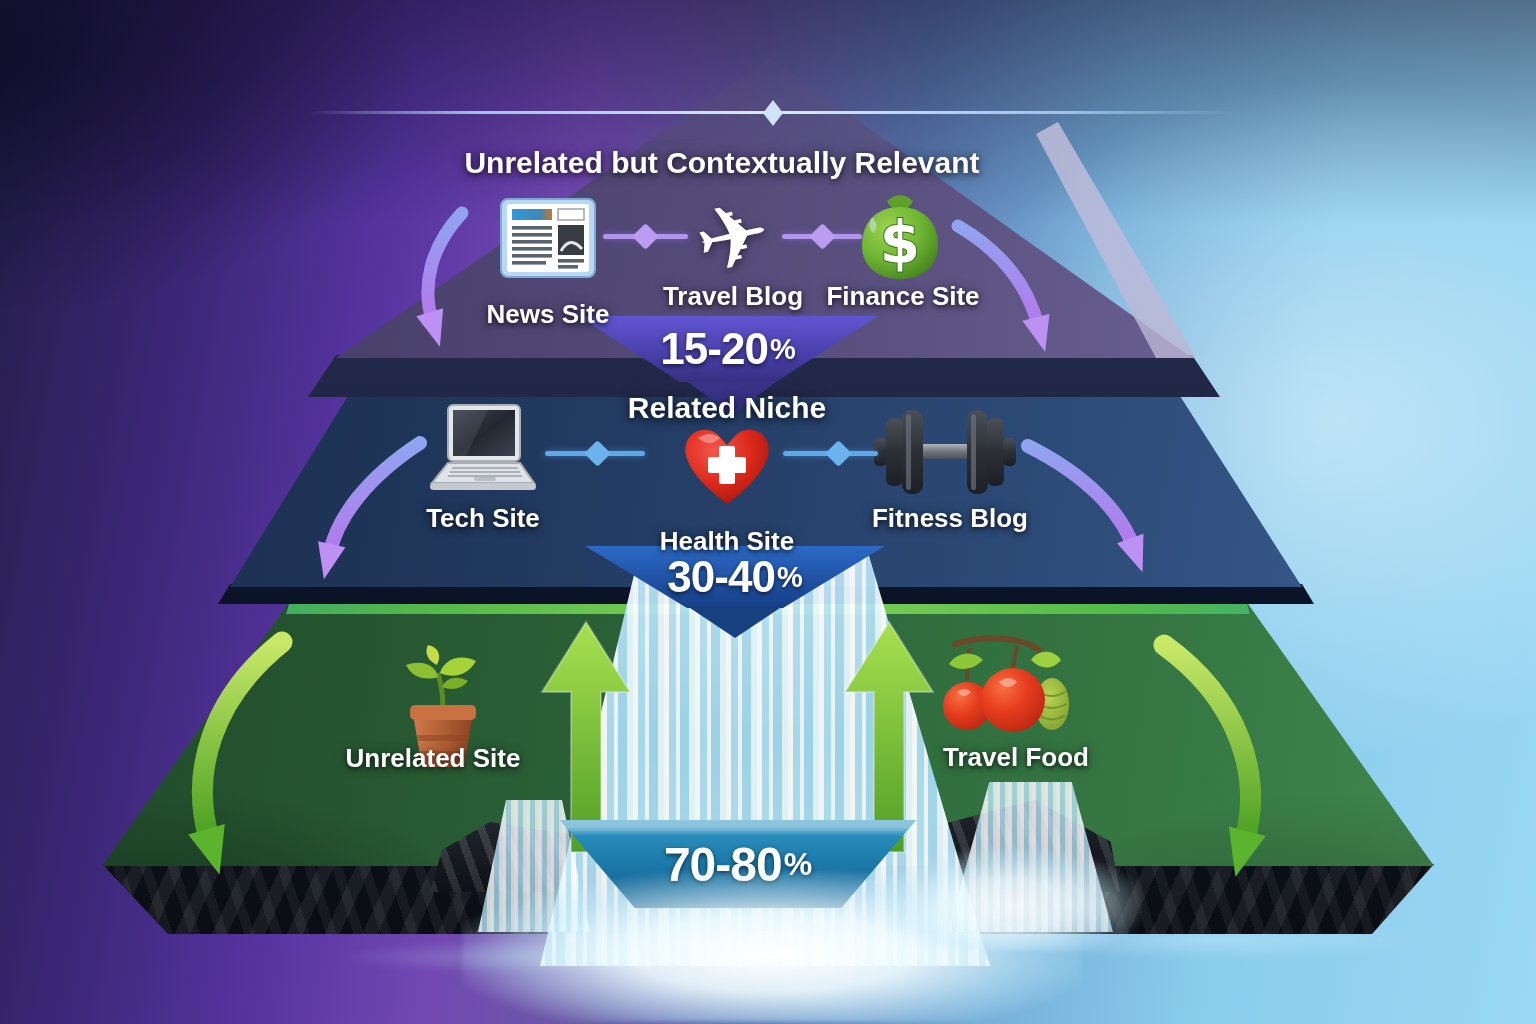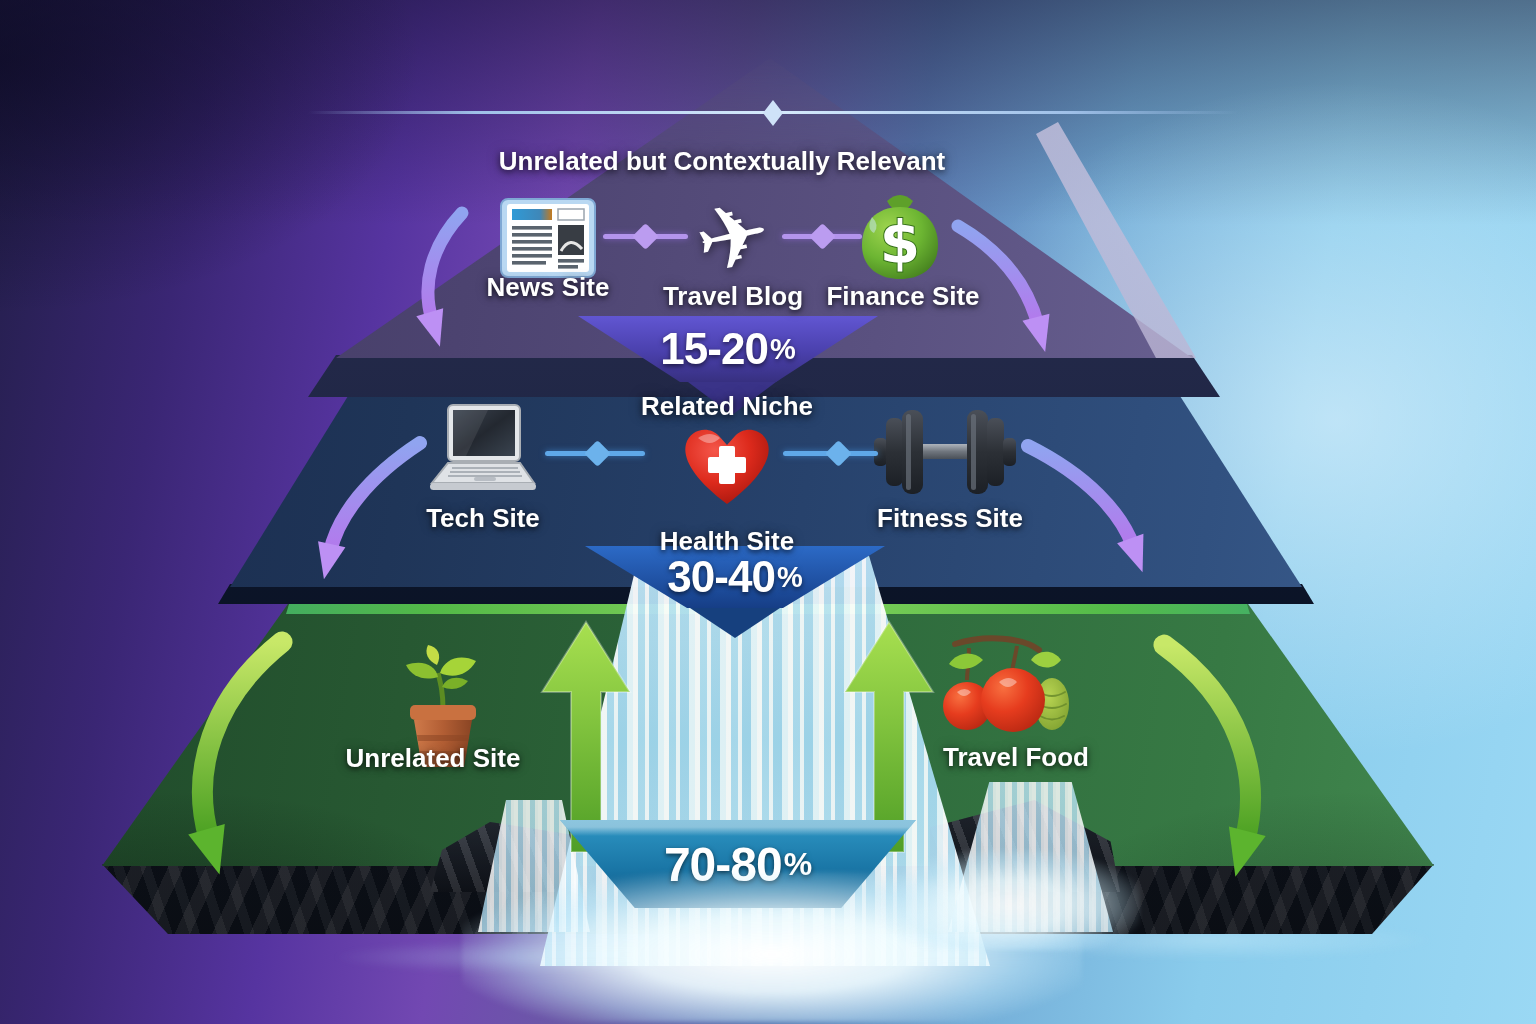--- a/index.html
+++ b/index.html
@@ -114,21 +114,21 @@
     left:308px; top:111px; width:930px; height:3px;
     background:linear-gradient(90deg, rgba(160,192,232,0), #9fc0e8 18%, #d6eafc 50%, #9fc0e8 82%, rgba(160,192,232,0));
   }
   .divider-diamond{
     left:763px; top:100px; width:20px; height:26px;
     clip-path:polygon(50% 0,100% 50%,50% 100%,0 50%);
     background:#cfe2f8;
   }
   .heading{
     transform:translateX(-50%);
-    font-size:26px; font-weight:bold; white-space:nowrap; color:#fff;
+    font-size:30px; font-weight:bold; white-space:nowrap; color:#fff;
     text-shadow:0 2px 6px rgba(0,0,0,.65), 0 0 14px rgba(0,0,0,.35);
   }
   .label{
     transform:translateX(-50%);
     font-size:26px; font-weight:bold; white-space:nowrap; color:#fff;
     text-shadow:0 2px 5px rgba(0,0,0,.65), 0 0 12px rgba(0,0,0,.35);
   }
 
   
   .conn{height:5px; border-radius:3px;}
@@ -294,21 +294,21 @@
       <path d="M18,30 q8,8 2,16 q-8,-4 -2,-16 Z" fill="#cdeafc" opacity=".5"></path>
       <text x="46" y="76" font-family="DejaVu Sans, sans-serif" font-size="58" font-weight="bold" text-anchor="middle" fill="#ffffff" stroke="#35701a" stroke-width="2" paint-order="stroke">$</text>
     </svg>
   </div>
 
   <div class="abs conn purple" style="left:603px;top:234px;width:85px;"></div>
   <div class="abs diamond purple" style="left:636px;top:227px;"></div>
   <div class="abs conn purple" style="left:782px;top:234px;width:80px;"></div>
   <div class="abs diamond purple" style="left:813px;top:227px;"></div>
 
-  <div class="abs label" style="left:548px;top:272px;text-align:center;">News Site</div>
+  <div class="abs label" style="left:548px;top:299px;text-align:center;">News Site</div>
   <div class="abs label" style="left:733px;top:281px;">Travel Blog</div>
   <div class="abs label" style="left:903px;top:281px;">Finance Site</div>
 
   <div class="abs heading" style="left:727px;top:391px;text-align:center;">Related Niche</div>
 
   <div class="abs" style="left:424px;top:403px;width:118px;height:92px;">
     <svg width="118" height="92" viewBox="0 0 118 92">
       <rect x="24" y="2" width="72" height="56" rx="5" fill="#e4e7ea" stroke="#a9aeb4" stroke-width="2"></rect>
       <defs>
           <linearGradient id="scr" x1="0" y1="0" x2="1" y2="1">
@@ -372,21 +372,21 @@
     </svg>
   </div>
 
   <div class="abs conn blue" style="left:545px;top:451px;width:100px;"></div>
   <div class="abs diamond blue" style="left:588px;top:444px;"></div>
   <div class="abs conn blue" style="left:783px;top:451px;width:95px;"></div>
   <div class="abs diamond blue" style="left:829px;top:444px;"></div>
 
   <div class="abs label" style="left:483px;top:503px;">Tech Site</div>
   <div class="abs label" style="left:727px;top:505px;margin-top:21px;">Health Site</div>
-  <div class="abs label" style="left:950px;top:503px;">Fitness Site</div>
+  <div class="abs label" style="left:950px;top:503px;">Fitness Blog</div>
 
   <div class="abs" style="left:384px;top:643px;width:118px;height:128px;">
     <svg width="118" height="128" viewBox="0 0 118 128">
       <defs>
           <linearGradient id="pot" x1="0" y1="0" x2="1" y2="0">
             <stop offset="0" stop-color="#cf7a4a"></stop>
             <stop offset=".5" stop-color="#b25e34"></stop>
             <stop offset="1" stop-color="#8a4524"></stop>
           </linearGradient>
         </defs>

